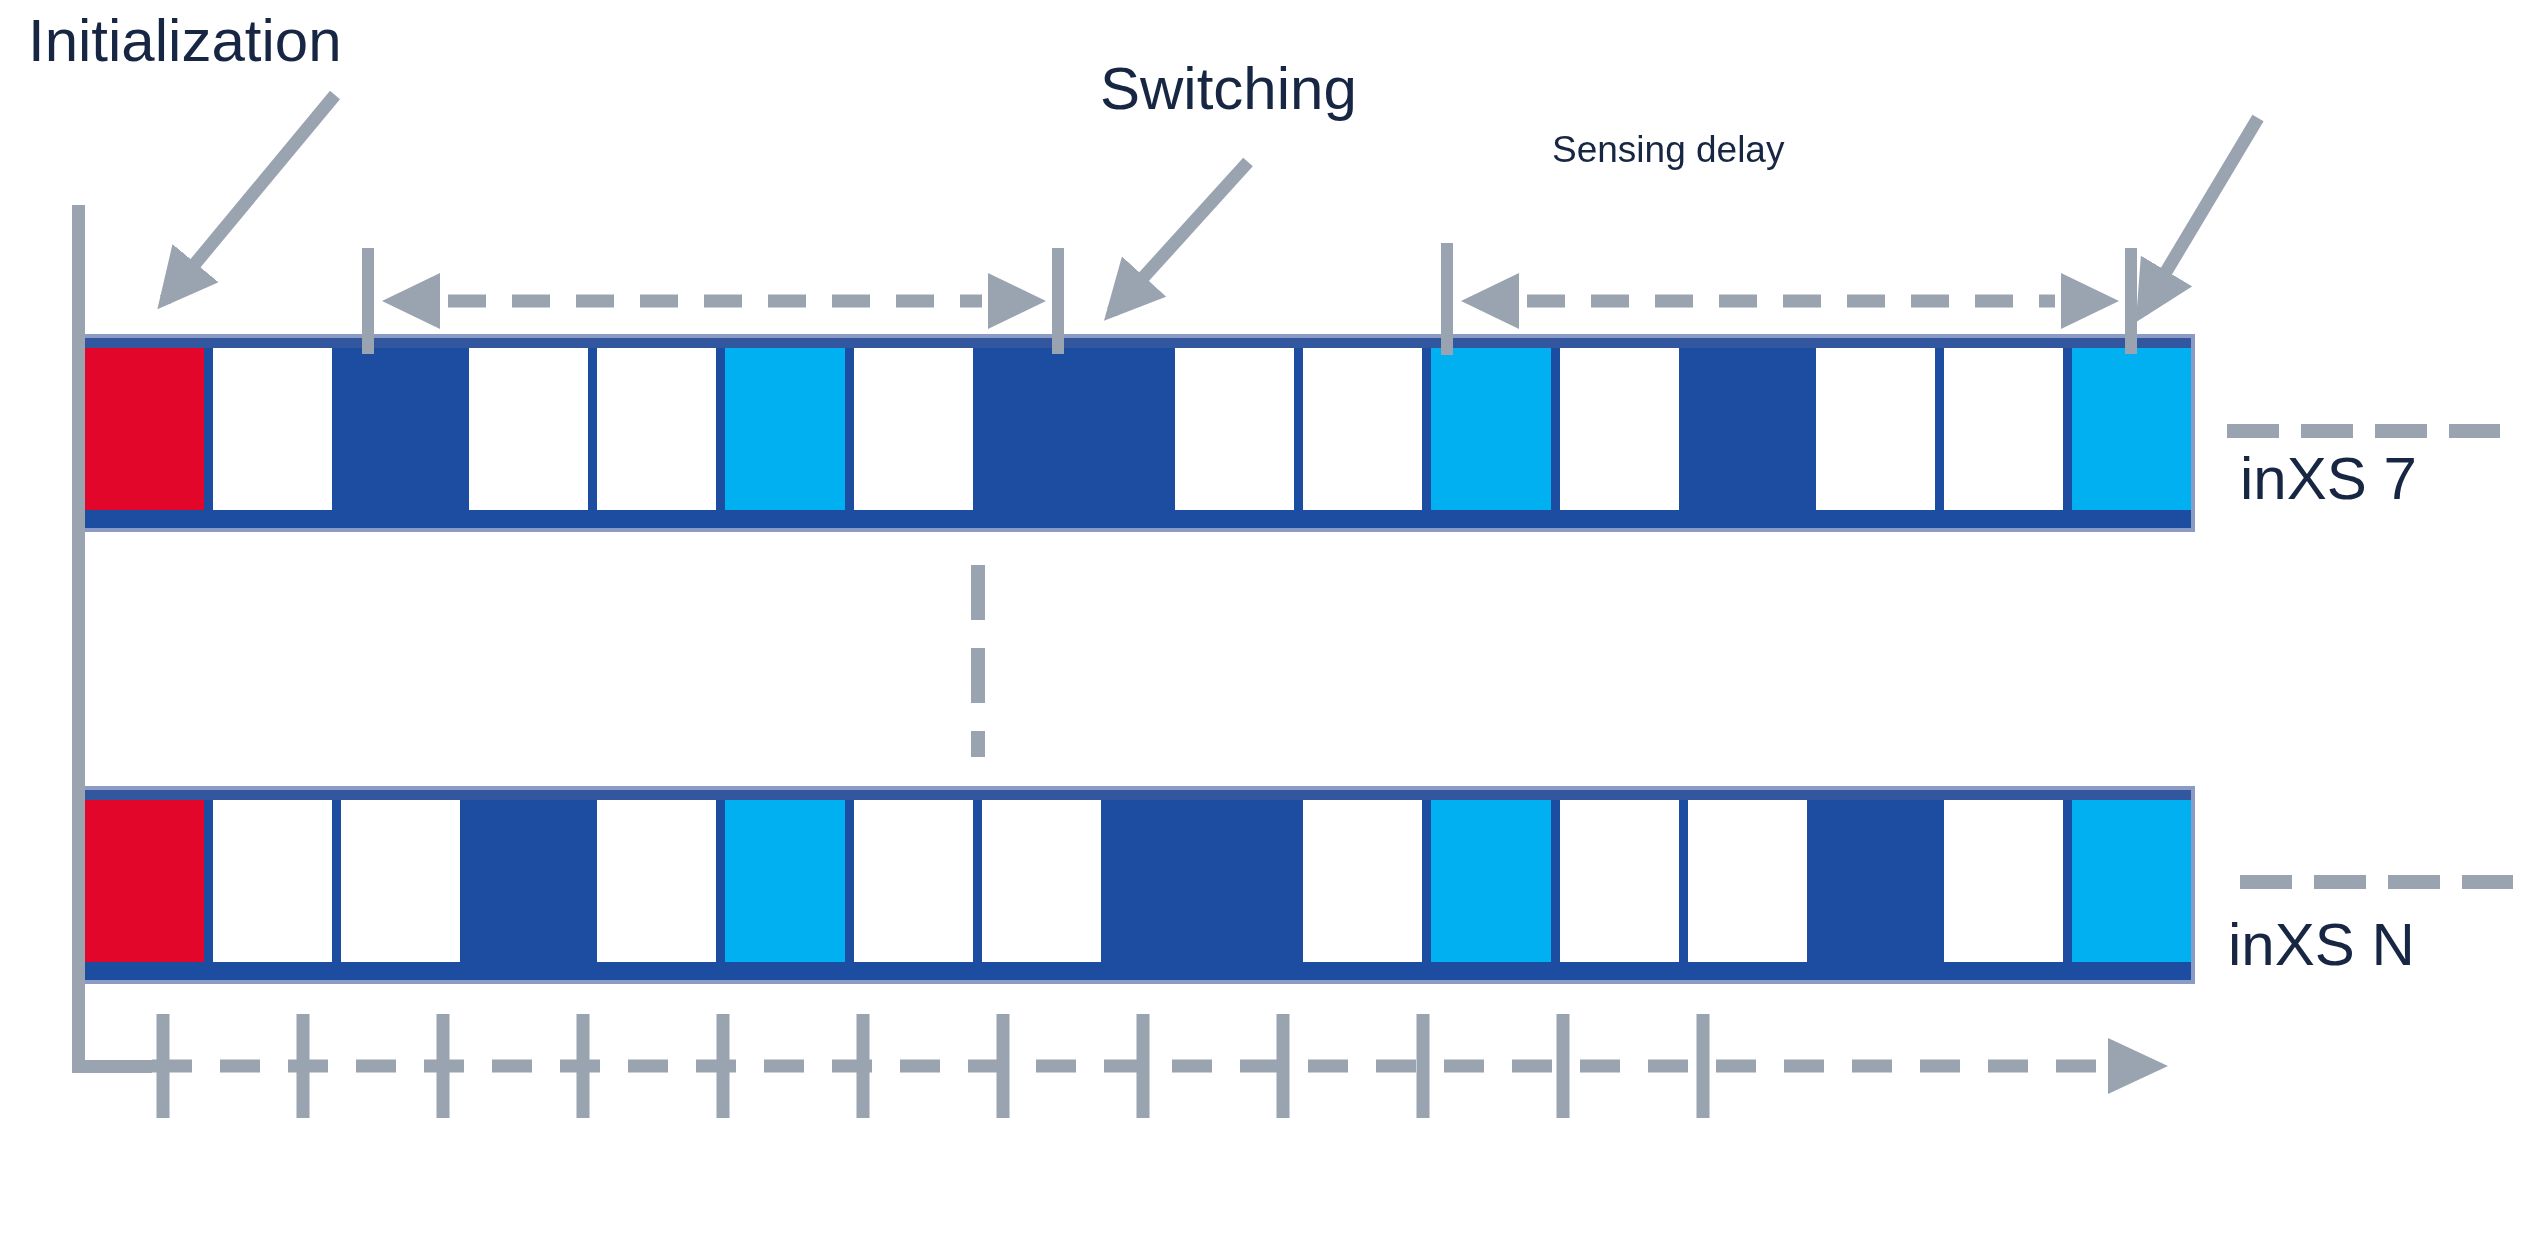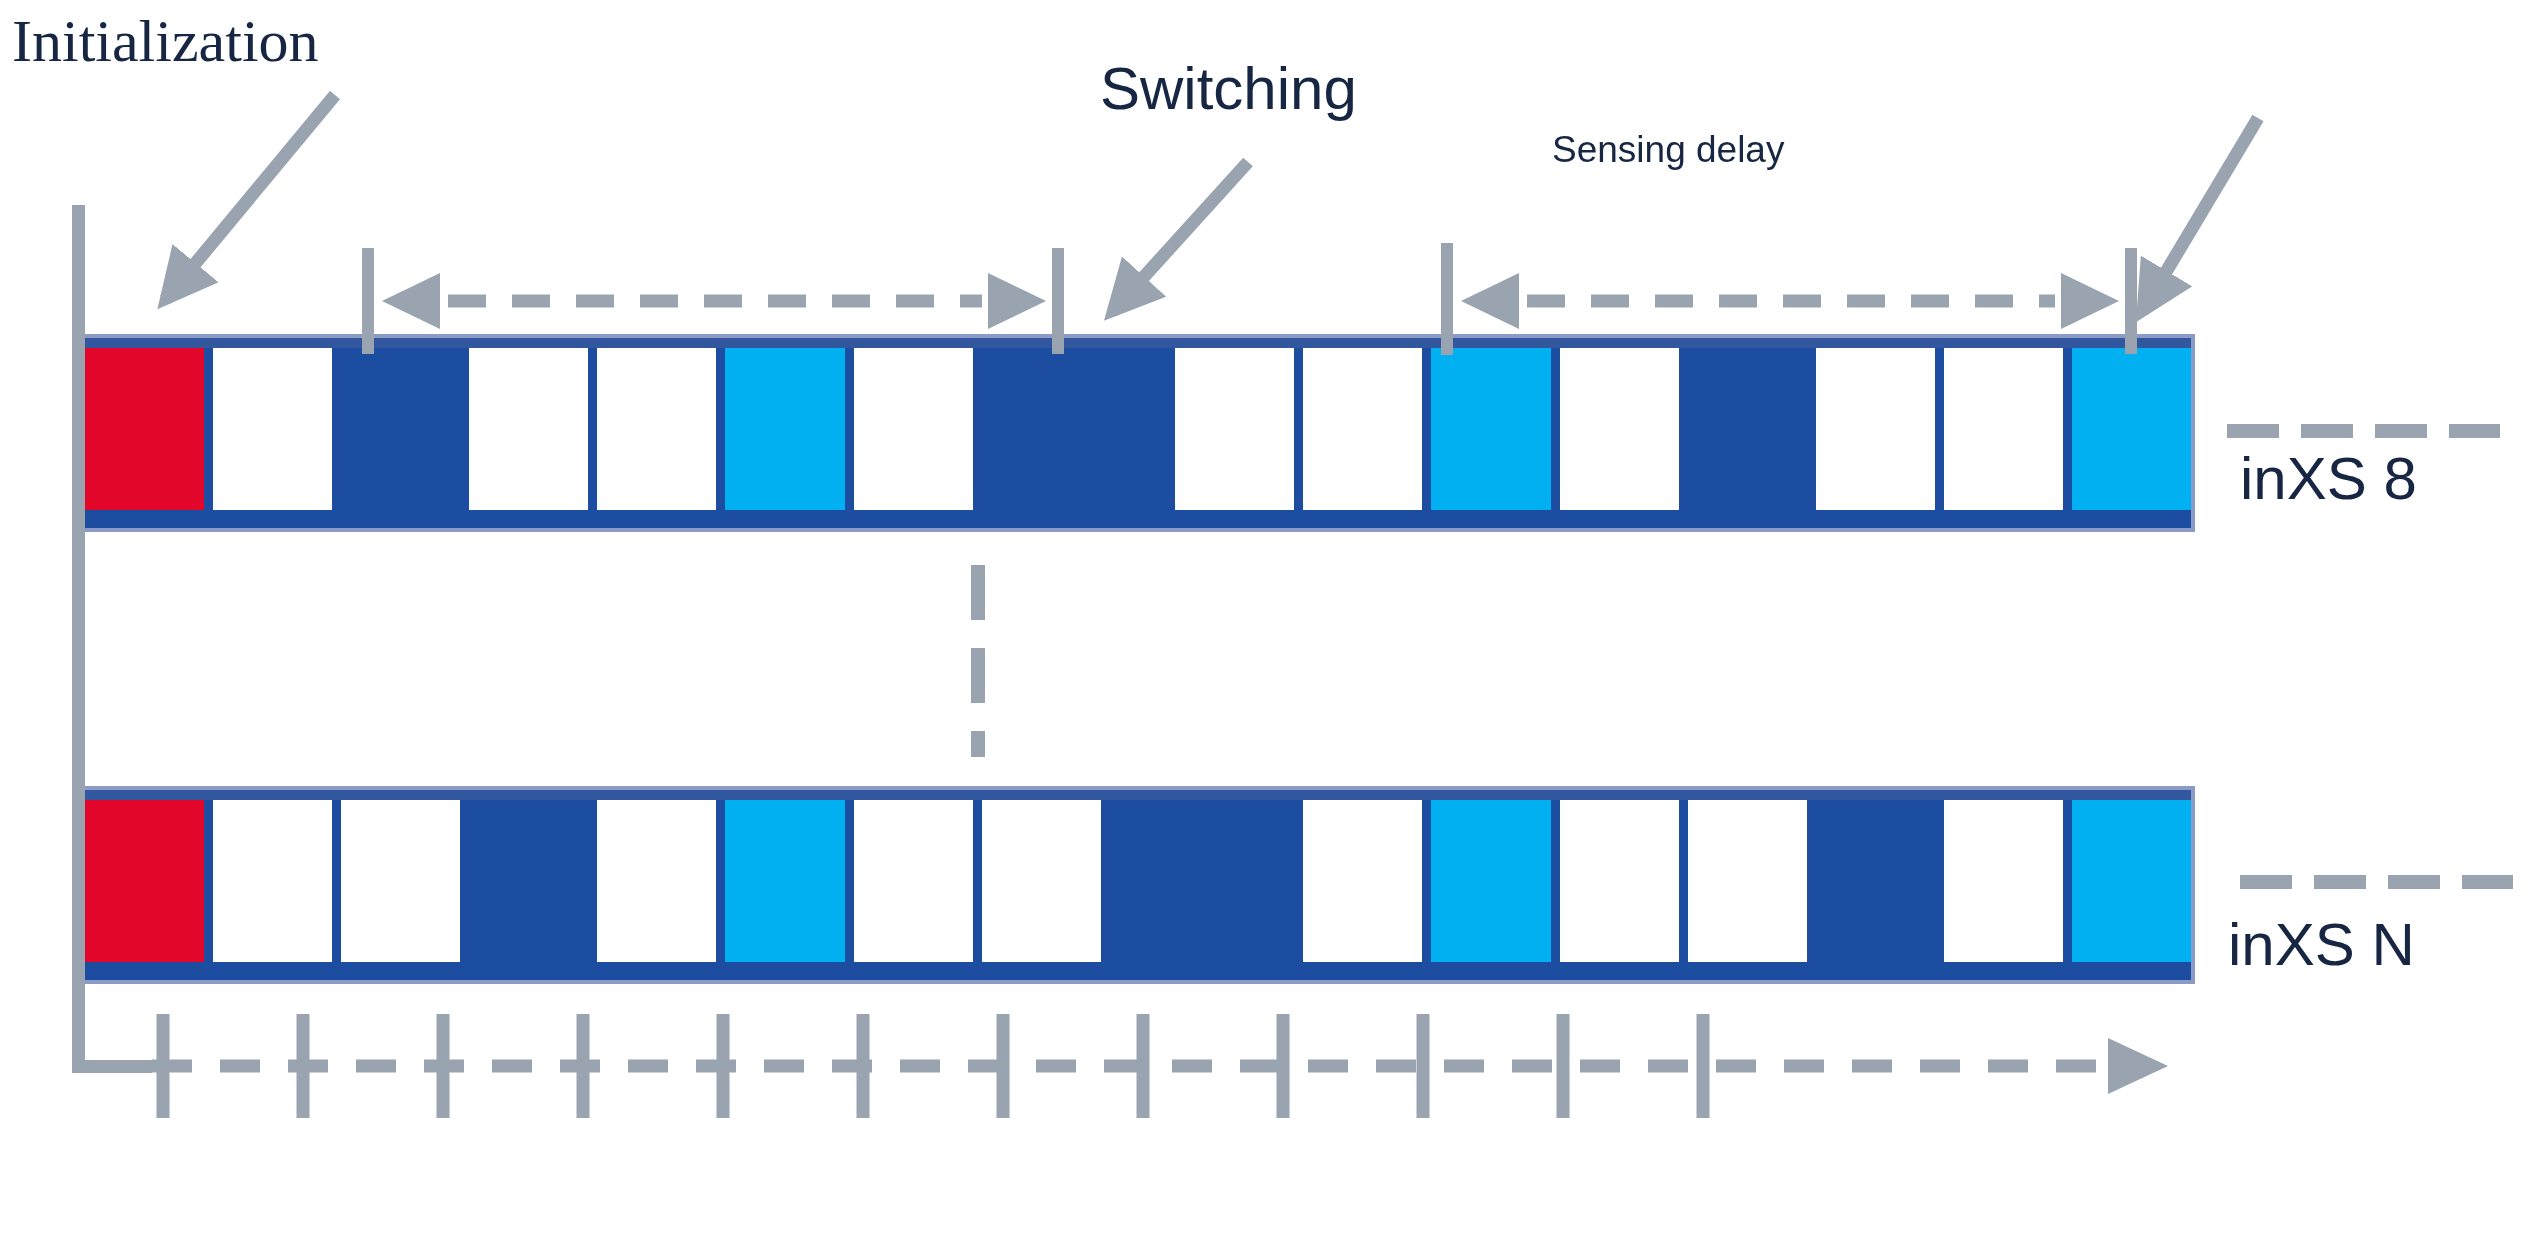--- a/index.html
+++ b/index.html
@@ -31,30 +31,30 @@
   }
   .cell{height:100%;flex-grow:1;flex-basis:0;}
   .cell + .cell{border-left:9px solid #1c4da0;}
   svg.overlay{position:absolute;left:0;top:0;pointer-events:none;}
 </style>
 </head>
 <body>
 
 <div class="canvas">
 
-  <div class="lbl lbl-big" style="left:12px;top:8px;font-family:Liberation Serif, serif;">Initialization</div>
+  <div class="lbl lbl-big" style="left:28px;top:8px;">Initialization</div>
 
 
   <div class="lbl lbl-big" style="left:1100px;top:56px;">Switching</div>
 
   <div class="lbl lbl-mid" style="left:1552px;top:130px;">Sensing delay</div>
 
 
 
-  <div class="lbl lbl-big" style="left:2240px;top:446px;">inXS 8</div>
+  <div class="lbl lbl-big" style="left:2240px;top:446px;">inXS 7</div>
 
   <div class="lbl lbl-big" style="left:2228px;top:912px;">inXS N</div>
 
   <div class="timeline-row" style="top:338px;">
       <div class="cell" style="background: rgb(226, 6, 43); flex-grow: 1;"></div>
       <div class="cell" style="background: rgb(255, 255, 255); flex-grow: 1;"></div>
       <div class="cell" style="background: rgb(28, 77, 160); flex-grow: 1;"></div>
       <div class="cell" style="background: rgb(255, 255, 255); flex-grow: 1;"></div>
       <div class="cell" style="background: rgb(255, 255, 255); flex-grow: 1;"></div>
       <div class="cell" style="background: rgb(0, 176, 240); flex-grow: 1;"></div>

